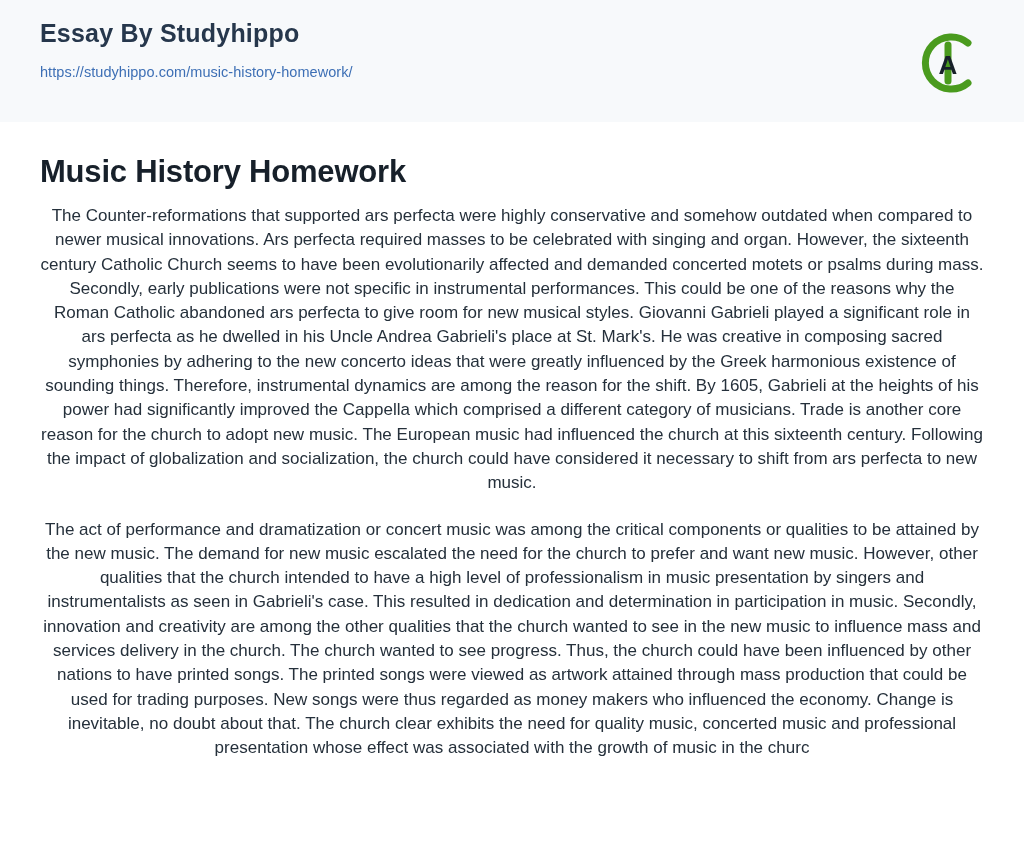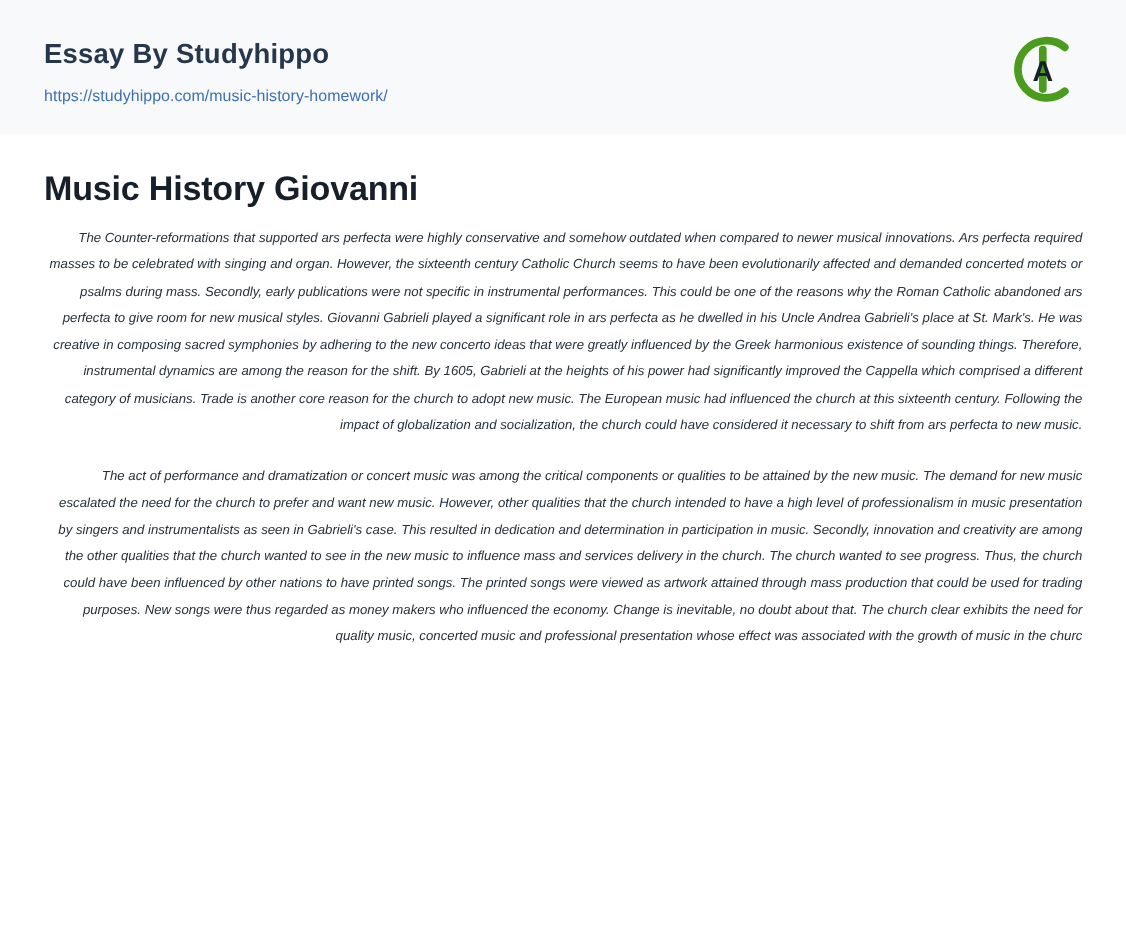--- a/index.html
+++ b/index.html
@@ -22,21 +22,21 @@
     background: #ffffff;
     box-sizing: border-box;
   }
 
   
   .header {
     position: relative;
     height: 122px;
     background: #f7f9fb;
     box-sizing: border-box;
-    padding: 36px 40px 0 40px;
+    padding: 20px 40px 0 40px;
   }
   .brand {
     font-size: 25px;
     font-weight: bold;
     color: #26374c;
     letter-spacing: 0.2px;
     line-height: 1.1;
     margin: 0;
   }
   .source-url {
@@ -61,27 +61,26 @@
     box-sizing: border-box;
   }
   .doc-title {
     font-size: 31px;
     font-weight: bold;
     color: #17202a;
     margin: 8px 0 14px 0;
     letter-spacing: -0.2px;
   }
   .para {
-    font-size: 12px;
+    font-size: 17px;
     line-height: 24.3px;
     color: #25303b;
     margin: 0 0 22px 0;
-    text-align: right;
+    text-align: center;
     letter-spacing: 0.01px;
-    font-style: italic;
   }
 </style>
 </head>
 <body>
 
 <div class="page">
 
   <div class="header">
     <div class="brand">Essay By Studyhippo</div>
     <a class="source-url" href="#">https://studyhippo.com/music-history-homework/</a>
@@ -89,18 +88,18 @@
     <div class="logo">
       <svg width="72" height="72" viewBox="0 0 72 72" aria-hidden="true">
         <path d="M56 16 A26 26 0 1 0 56 56" fill="none" stroke="#4a9b1e" stroke-width="7" stroke-linecap="round"></path>
         <path d="M36 18 L36 54" fill="none" stroke="#4a9b1e" stroke-width="7" stroke-linecap="round"></path>
         <text x="36" y="47" text-anchor="middle" font-family="Liberation Sans, sans-serif" font-size="26" font-weight="bold" fill="#17202a">A</text>
       </svg>
     </div>
   </div>
 
   <div class="content">
-    <h1 class="doc-title">Music History Giovanni</h1>
+    <h1 class="doc-title">Music History Homework</h1>
     <p class="para">The Counter-reformations that supported ars perfecta were highly conservative and somehow outdated when compared to newer musical innovations. Ars perfecta required masses to be celebrated with singing and organ. However, the sixteenth century Catholic Church seems to have been evolutionarily affected and demanded concerted motets or psalms during mass. Secondly, early publications were not specific in instrumental performances. This could be one of the reasons why the Roman Catholic abandoned ars perfecta to give room for new musical styles. Giovanni Gabrieli played a significant role in ars perfecta as he dwelled in his Uncle Andrea Gabrieli's place at St. Mark's. He was creative in composing sacred symphonies by adhering to the new concerto ideas that were greatly influenced by the Greek harmonious existence of sounding things. Therefore, instrumental dynamics are among the reason for the shift. By 1605, Gabrieli at the heights of his power had significantly improved the Cappella which comprised a different category of musicians. Trade is another core reason for the church to adopt new music. The European music had influenced the church at this sixteenth century. Following the impact of globalization and socialization, the church could have considered it necessary to shift from ars perfecta to new music.</p>
     <p class="para">The act of performance and dramatization or concert music was among the critical components or qualities to be attained by the new music. The demand for new music escalated the need for the church to prefer and want new music. However, other qualities that the church intended to have a high level of professionalism in music presentation by singers and instrumentalists as seen in Gabrieli's case. This resulted in dedication and determination in participation in music. Secondly, innovation and creativity are among the other qualities that the church wanted to see in the new music to influence mass and services delivery in the church. The church wanted to see progress. Thus, the church could have been influenced by other nations to have printed songs. The printed songs were viewed as artwork attained through mass production that could be used for trading purposes. New songs were thus regarded as money makers who influenced the economy. Change is inevitable, no doubt about that. The church clear exhibits the need for quality music, concerted music and professional presentation whose effect was associated with the growth of music in the churc</p>
   </div>
 
 </div>
 
 </body></html>

